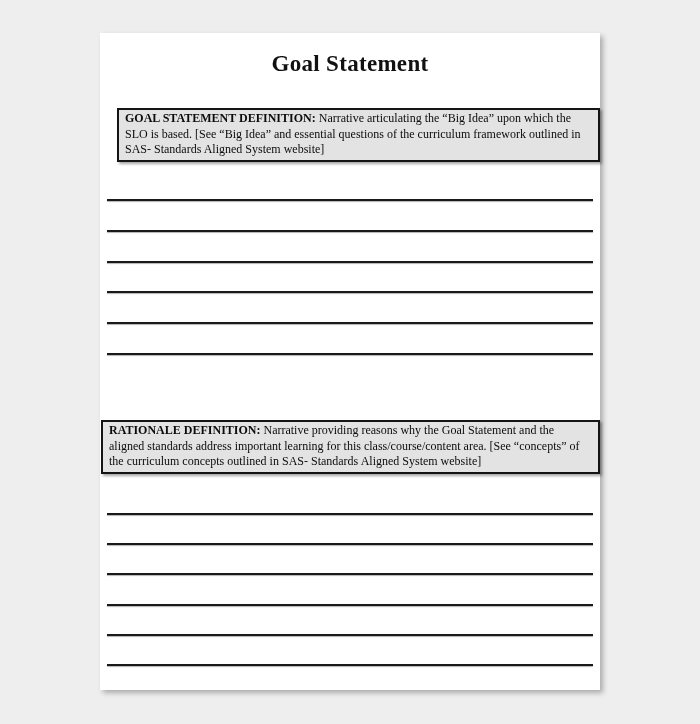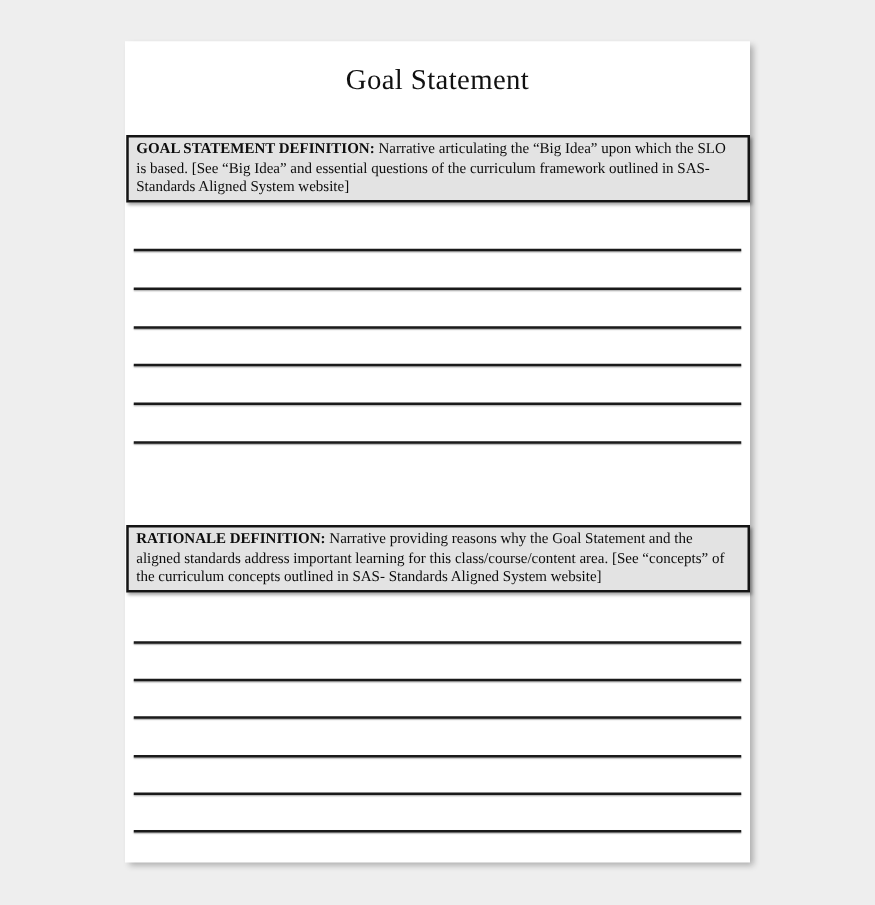--- a/index.html
+++ b/index.html
@@ -27,39 +27,39 @@
   }
   .title {
     position: absolute;
     top: 16px;
     left: 0;
     right: 0;
     margin: 0;
     text-align: center;
     font-size: 23px;
     line-height: 30px;
-    font-weight: normal;
+    font-weight: bold;
     color: #111;
     letter-spacing: 0.3px;
   }
   .def-box {
     position: absolute;
     left: 1px;
     right: 0;
     box-sizing: border-box;
     background: var(--boxfill, #e3e3e3);
     border: 2px solid var(--boxborder, #141414);
     box-shadow: 1.5px 2px 2.5px rgba(0,0,0,0.35);
     padding: 1px 7px 2px 6px;
     font-size: 12px;
     line-height: 15.6px;
     color: #0c0c0c;
   }
   .def-box b { font-weight: bold; }
-  .box-goal { top: 75px; min-height: 52px; }
+  .box-goal { top: 75px; min-height: 52px; margin-left: 16px; }
   .box-rationale { top: 387px; min-height: 51px; }
   .lines {
     position: absolute;
     left: 7px;
     right: 7px;
   }
   .lines-goal { top: 166px; }
   .lines-rationale { top: 480px; }
   .writing-line {
     height: 2px;

